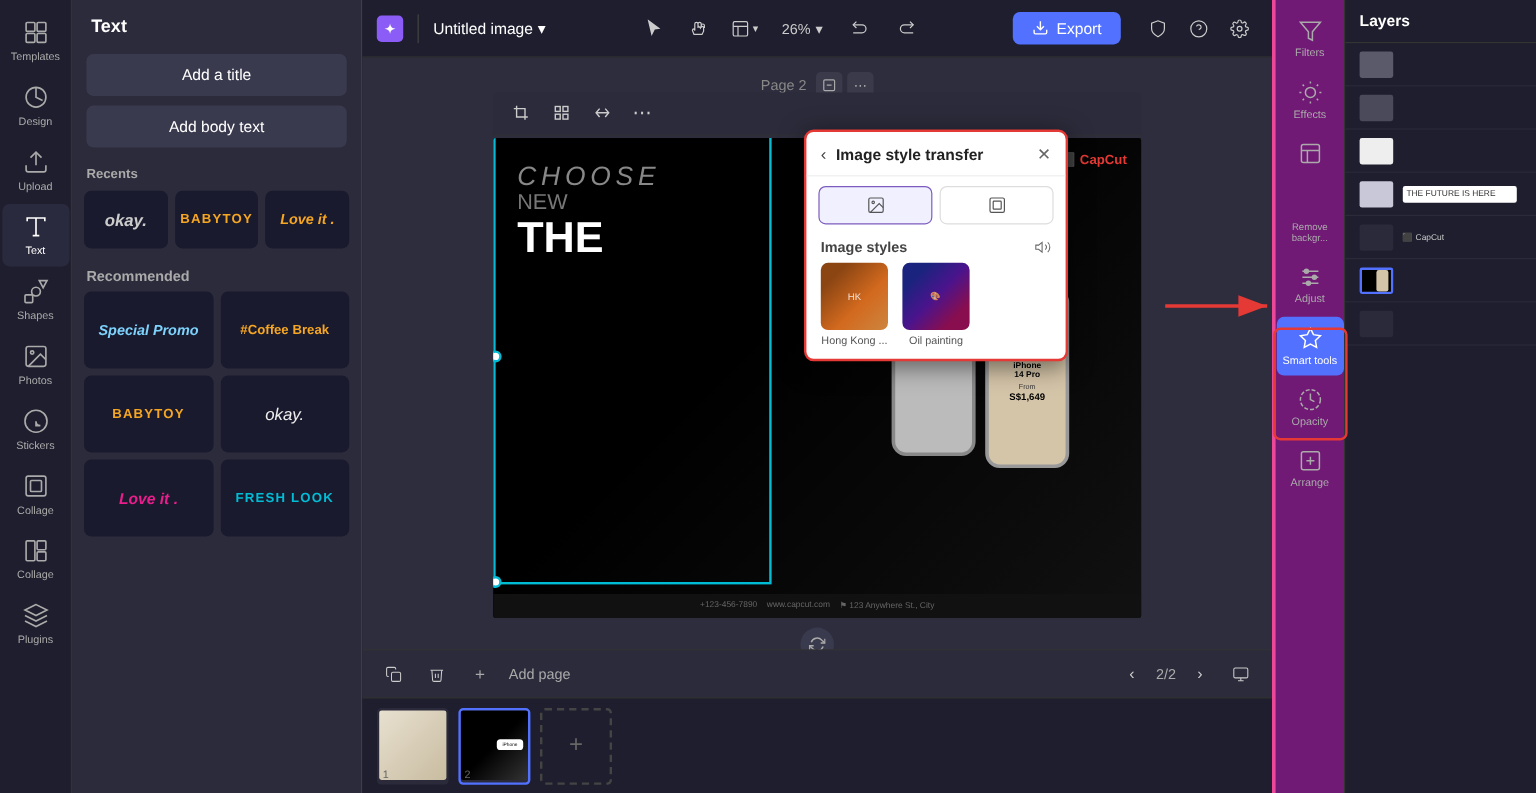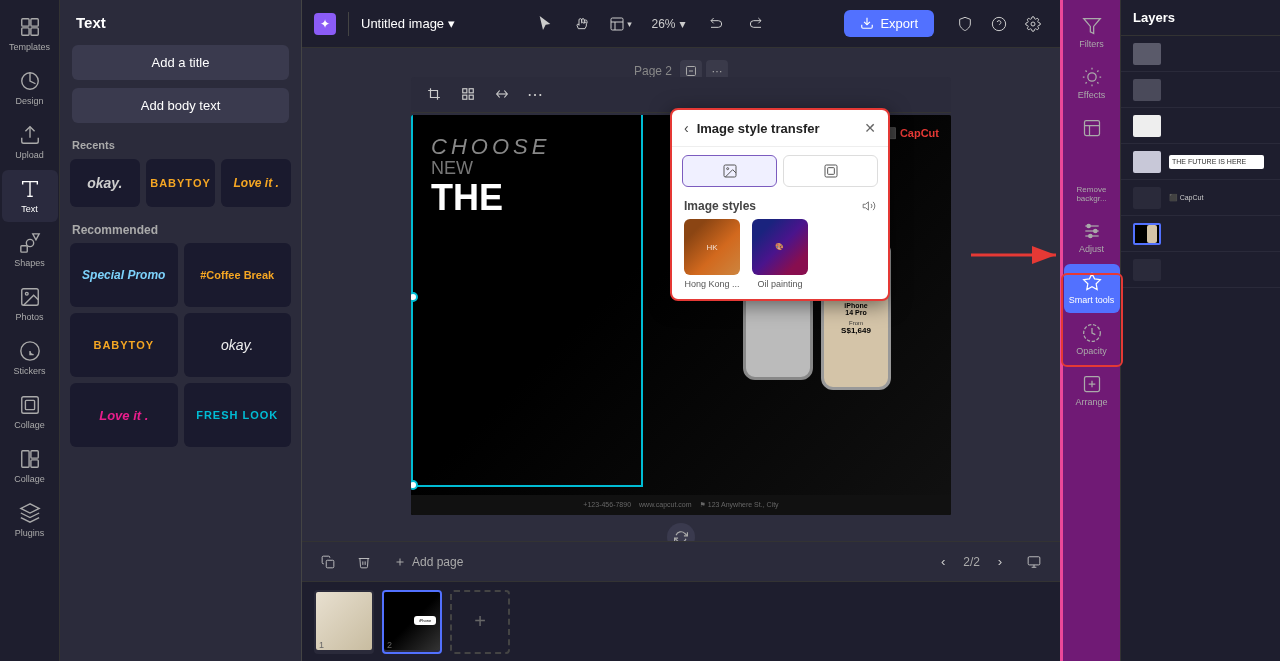--- a/index.html
+++ b/index.html
@@ -344,21 +344,21 @@
       justify-content: center;
       cursor: pointer;
       border-radius: 4px;
       color: #ccc;
       border: none;
       background: transparent;
     }
     .add-page-btn {
       display: flex;
       align-items: center;
-      gap: 6px;
+      gap: 18px;
       color: #aaa;
       font-size: 12px;
       cursor: pointer;
       padding: 4px 8px;
       border-radius: 4px;
     }
     .nav-spacer { flex: 1; }
     .page-nav {
       display: flex;
       align-items: center;

